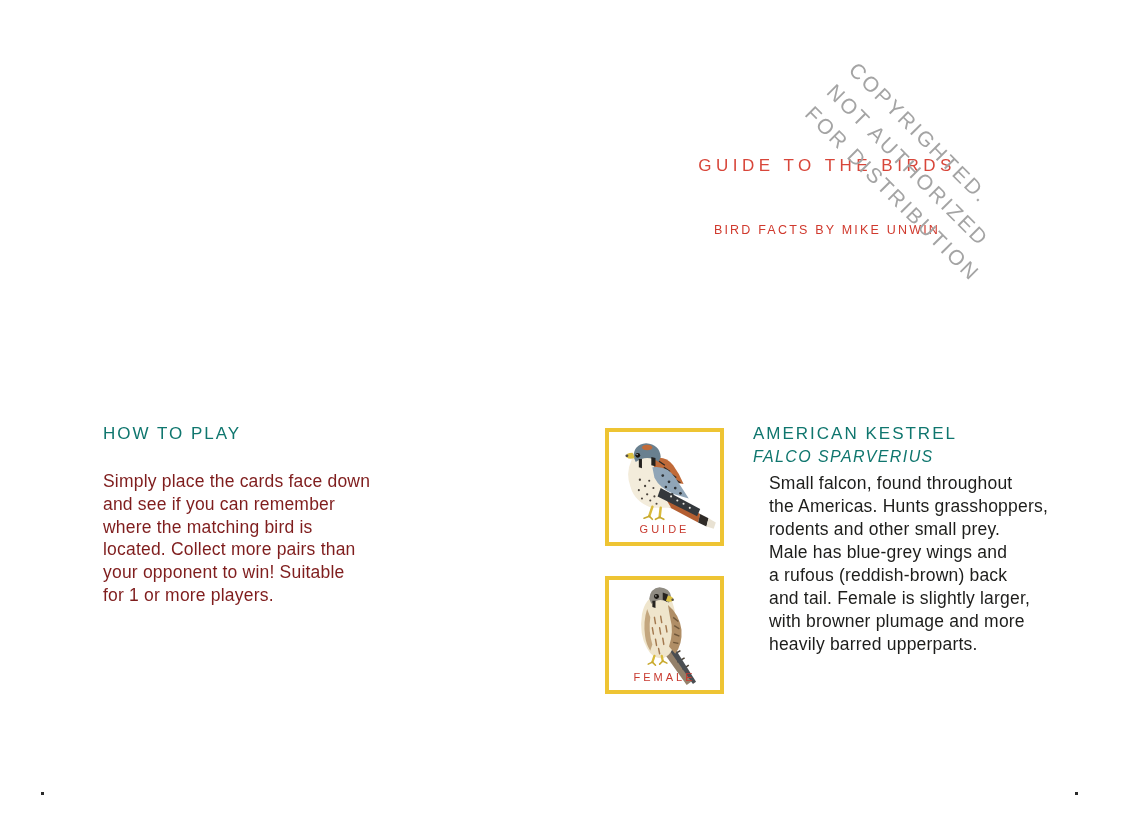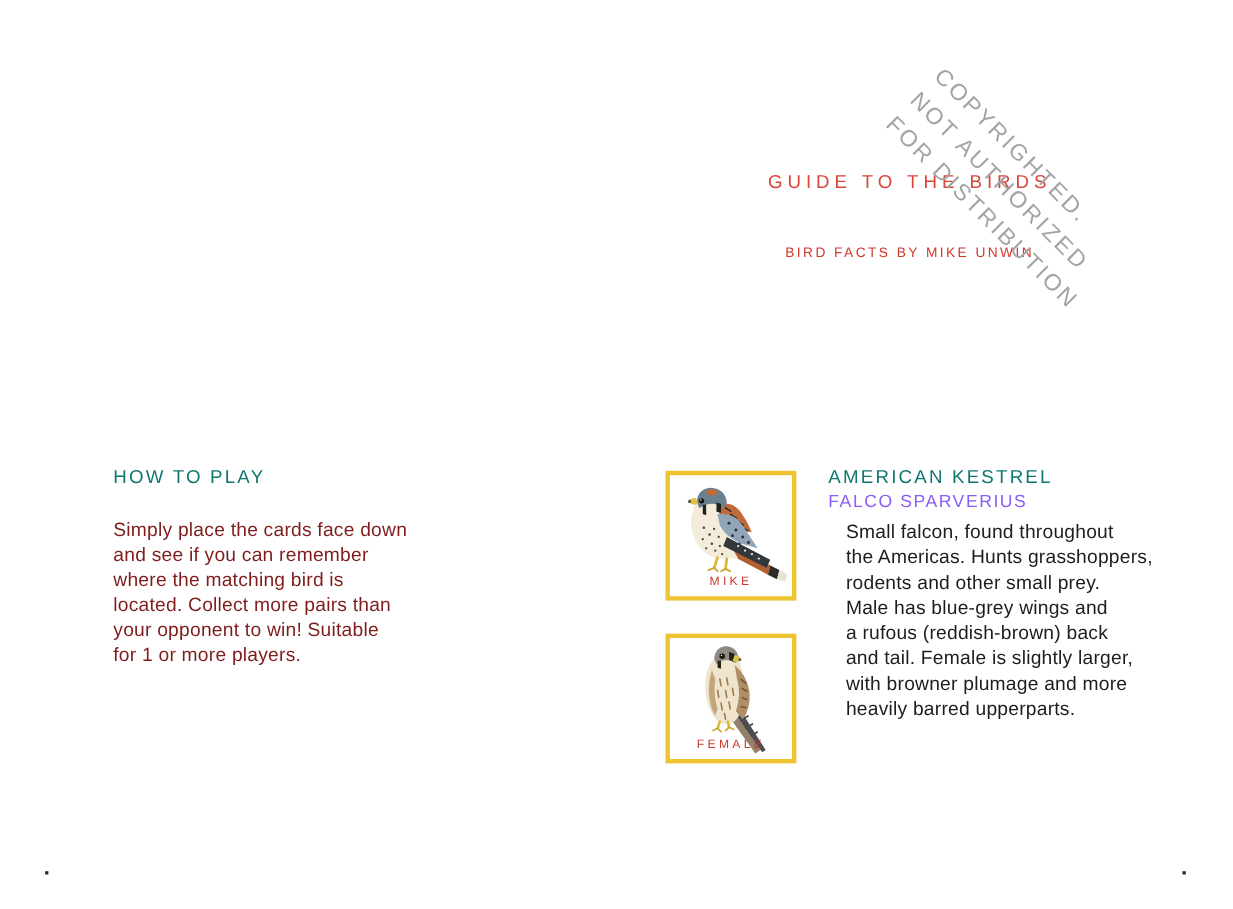--- a/index.html
+++ b/index.html
@@ -25,21 +25,21 @@
   .section-heading{
     margin:0;color:#0f766e;font-size:17px;font-weight:400;letter-spacing:2px;white-space:nowrap;
   }
   .left-text p{
     margin:26px 0 0;color:#7f1d1d;font-size:17.5px;line-height:22.8px;
     letter-spacing:.2px;white-space:pre-line;
   }
   
   .right-text{position:absolute;left:753px;top:424px;width:335px;}
   .species-latin{
-    margin:4px 0 0;color:#8b5cf6;font-size:16px;font-weight:400;
+    margin:4px 0 0;color:#0f766e;font-size:16px;font-weight:400;font-style:italic;
     letter-spacing:1.4px;white-space:nowrap;
   }
   .right-text p{
     margin:6px 16px 0;color:#1d1d1b;font-size:17.5px;line-height:23px;
     letter-spacing:.2px;white-space:pre-line;
   }
   
   .card{
     position:absolute;left:605px;width:119px;height:118px;background:#fff;
     border:4px solid #eec433;box-sizing:border-box;
@@ -147,21 +147,21 @@
         <path d="M34 70 L31 79"></path>
           <path d="M42 71 L41 80"></path>
       </g>
       <g stroke="#c8a92e" stroke-width="1.6" stroke-linecap="round" fill="none">
         <path d="M31 79 L26 81"></path>
           <path d="M31 79 L34 82"></path>
         <path d="M41 80 L37 82"></path>
           <path d="M41 80 L45 82"></path>
       </g>
     </svg>
-    <div class="card-label">MIKE</div>
+    <div class="card-label">GUIDE</div>
   </div>
 
   <div class="card female">
     <svg viewBox="0 0 100 100" xmlns="http://www.w3.org/2000/svg">
 
       <polygon points="48,56 74,94 67,99 42,64" fill="#93806a"></polygon>
       <g stroke="#4b4238" stroke-width="1.5">
         <path d="M50,64 L57,60"></path>
           <path d="M54,70 L61,66"></path>
         <path d="M58,77 L65,73"></path>

